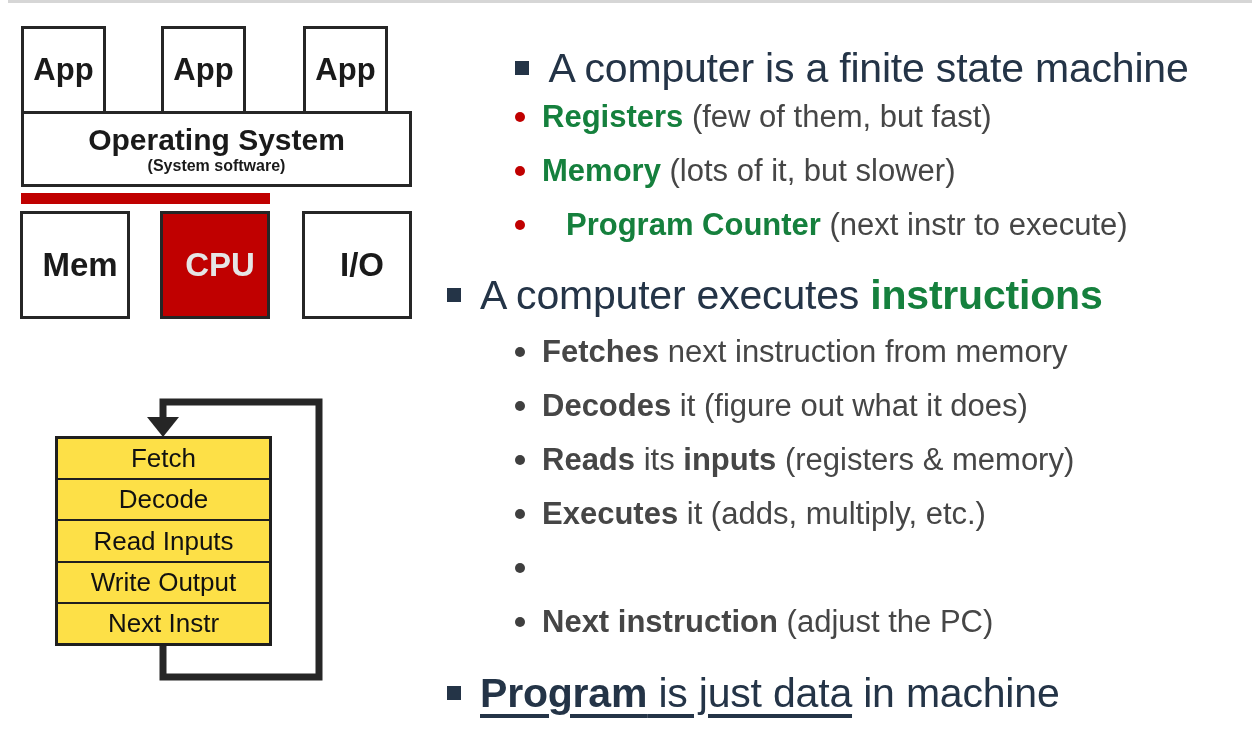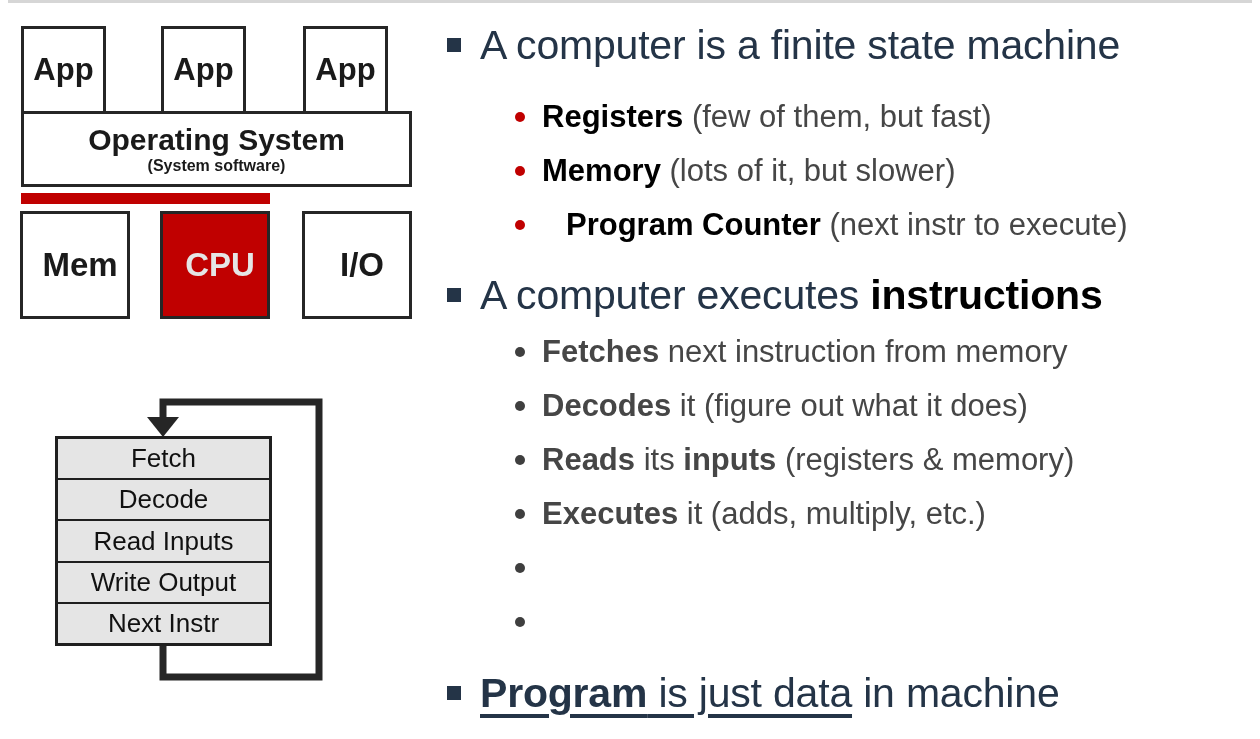--- a/index.html
+++ b/index.html
@@ -23,21 +23,21 @@
   #os-box .os-title{font-size:30px;}
   #os-box .os-subtitle{font-size:16px;}
   #red-bar{position:absolute;left:21px;top:193px;width:249px;height:11px;background:#C00000;}
   .hw{width:110px;height:108px;top:211px;font-size:33px;padding-left:10px;}
   #hw-mem{left:20px;} #hw-cpu{left:160px;background:#C00000;color:#e5e5e5;} #hw-io{left:302px;}
 
   
   #cycle-stack{
     position:absolute;left:55px;top:436px;width:217px;height:210px;
     border:3px solid #1f1f1f;box-sizing:border-box;display:flex;flex-direction:column;
-    background:#e5e5e5;
+    background:#fde047;
   }
   .cycle-row{
     flex:1;display:flex;align-items:center;justify-content:center;
     font-size:26px;color:#111111;border-top:2px solid #1f1f1f;box-sizing:border-box;
   }
   .cycle-row:first-child{border-top:none;}
   #loop-svg{position:absolute;left:140px;top:393px;width:200px;height:300px;}
 
   
   .line{position:absolute;left:445px;width:812px;display:flex;align-items:center;}
@@ -46,22 +46,22 @@
     flex:0 0 auto;width:14px;height:14px;background:#243447;margin:0 19px 0 2px;
   }
   .sub{height:54px;font-size:31px;color:#464646;}
   .sub .dot{
     flex:0 0 auto;width:10px;height:10px;border-radius:50%;margin:0 17px 0 70px;
   }
   .dot.red{background:#C00000;}
   .dot.gray{background:#3f3f3f;}
   .t{margin:0;white-space:nowrap;}
   .t b{font-weight:bold;}
-  .red-bold{color:#000000;font-weight:bold;}
-  #h1{top:21px;}
+  .red-bold{color:#15803d;font-weight:bold;}
+  #h1{top:44px;justify-content:center;}
   #s1-i1{top:90px;} #s1-i2{top:144px;} #s1-i3{top:198px;gap:24px;}
   #h2{top:271px;}
   #s2-i1{top:325px;} #s2-i2{top:379px;} #s2-i3{top:433px;}
   #s2-i4{top:487px;} #s2-i5{top:541px;} #s2-i6{top:595px;}
   #h3{top:669px;}
   .u{text-decoration:underline;text-decoration-thickness:4px;text-underline-offset:7px;}
 </style>
 </head>
 <body>
 
@@ -148,20 +148,21 @@
     </div>
     <div class="line sub" id="s2-i4">
       <span class="dot gray"></span>
       <p class="t"><b>Executes</b><span> it (adds, multiply, etc.)</span></p>
     </div>
     <div class="line sub" id="s2-i5">
       <span class="dot gray"></span>
     </div>
     <div class="line sub" id="s2-i6">
       <span class="dot gray"></span>
+      <p class="t"><b>Next instruction</b><span> (adjust the PC)</span></p>
     </div>
 
     <div class="line heading" id="h3">
       <span class="sq"></span>
       <p class="t"><b class="u">Program</b><span class="u"> is just data</span><span> in machine</span></p>
     </div>
 
   </div>
 </div>
 

